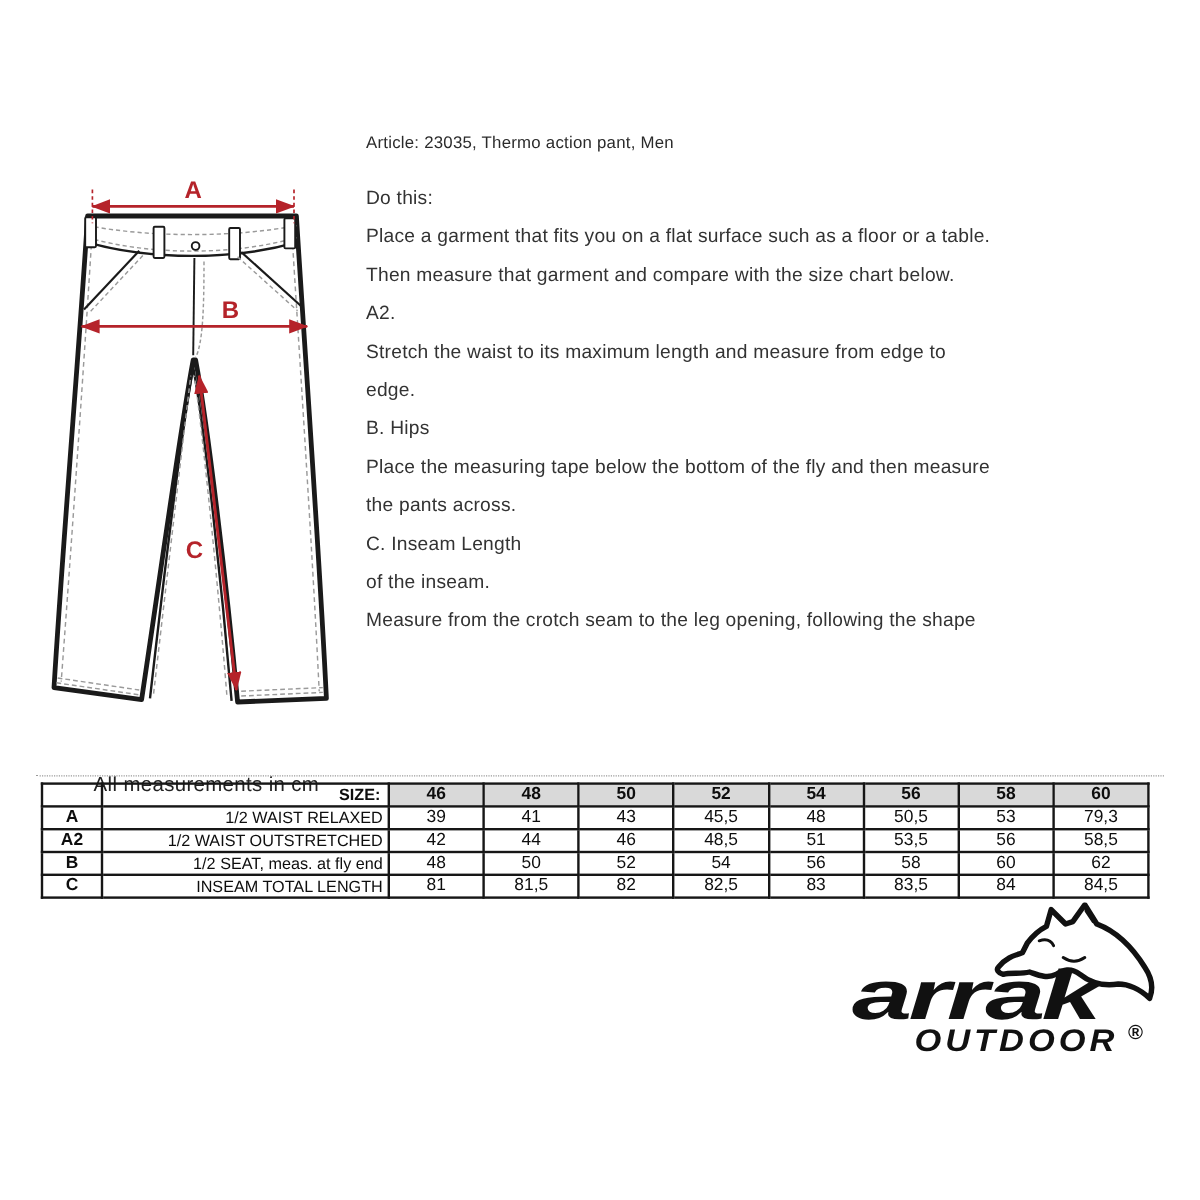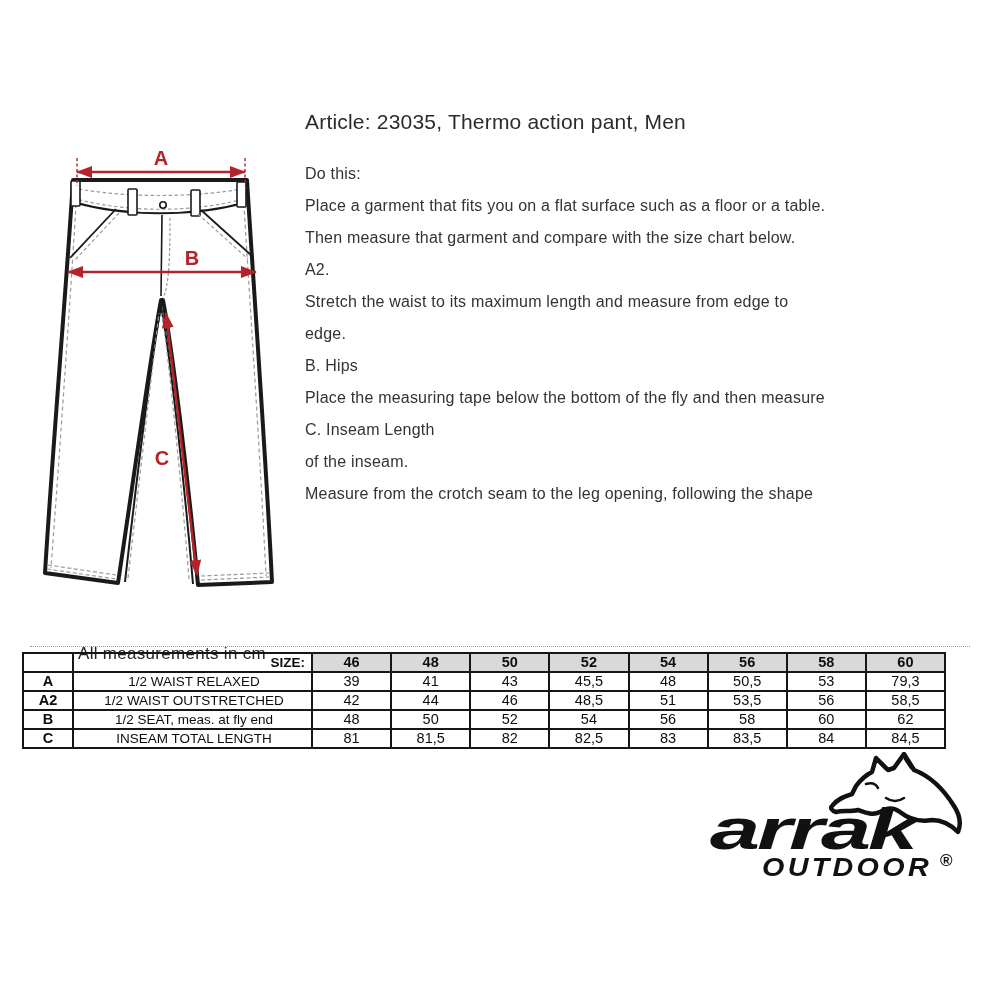--- a/index.html
+++ b/index.html
@@ -1,35 +1,35 @@
 <!DOCTYPE html>
 <html><head>
 <meta charset="utf-8">
 <style>
   html,body{margin:0;padding:0;}
   body{width:1000px;height:1000px;background:#ffffff;font-family:"Liberation Sans",sans-serif;position:relative;overflow:hidden;color:#2e2e2e;}
   .canvas{position:absolute;inset:0;background:#fff;}
 
   
   .content{position:absolute;left:305px;top:110px;width:678px;font-weight:300;}
-  .title{font-size:21px;letter-spacing:.2px;margin-bottom:24px;color:#2b2b2b;}
+  .title{font-size:14px;letter-spacing:.2px;margin-bottom:24px;color:#2b2b2b;}
   .line{font-size:16px;line-height:32px;letter-spacing:.2px;color:#333;}
 
   
   .pants-svg{position:absolute;left:40px;top:148px;width:250px;height:460px;}
   .caption{position:absolute;left:47px;top:620px;width:250px;text-align:center;font-size:17px;letter-spacing:.3px;color:#222;margin-top:24px;}
 
   
   .topline{position:absolute;left:30px;top:646px;width:940px;border-top:1px dotted #999;}
 
   
-  .size-table{position:absolute;left:22px;top:652px;width:924px;border-collapse:collapse;table-layout:fixed;color:#0d0d0d;}
+  .size-table{position:absolute;left:34px;top:652px;width:924px;border-collapse:collapse;table-layout:fixed;color:#0d0d0d;}
   .size-table th,.size-table td{border:2px solid #161616;height:17px;padding:0 4px;font-size:14.5px;line-height:17px;overflow:hidden;white-space:nowrap;}
   .size-table .c-code{width:40px;font-weight:bold;text-align:center;}
-  .size-table .c-label{width:224px;text-align:center;padding-left:7px;font-size:13.5px;}
+  .size-table .c-label{width:224px;text-align:right;padding-left:7px;font-size:13.5px;}
   .size-table .h-size{background:#d9d9d9;font-weight:bold;text-align:center;}
   .size-table .h-sizelabel{text-align:right;font-weight:bold;padding-right:6px;}
   .size-table .v{text-align:center;}
 
   
   .logo-svg{position:absolute;left:700px;top:752px;width:275px;height:150px;}
 </style>
 </head>
 <body>
 
@@ -102,20 +102,21 @@
       <div class="line">Then measure that garment and compare with the size chart below.</div>
     </div>
     <div>
       <div class="line">A2.</div>
       <div class="line">Stretch the waist to its maximum length and measure from edge to</div>
       <div class="line">edge.</div>
     </div>
     <div>
       <div class="line">B. Hips</div>
       <div class="line">Place the measuring tape below the bottom of the fly and then measure</div>
+      <div class="line">the pants across.</div>
     </div>
     <div>
       <div class="line">C. Inseam Length</div>
       <div class="line">of the inseam.</div>
       <div class="line">Measure from the crotch seam to the leg opening, following the shape</div>
     </div>
   </div>
 
   <div class="topline"></div>
 

